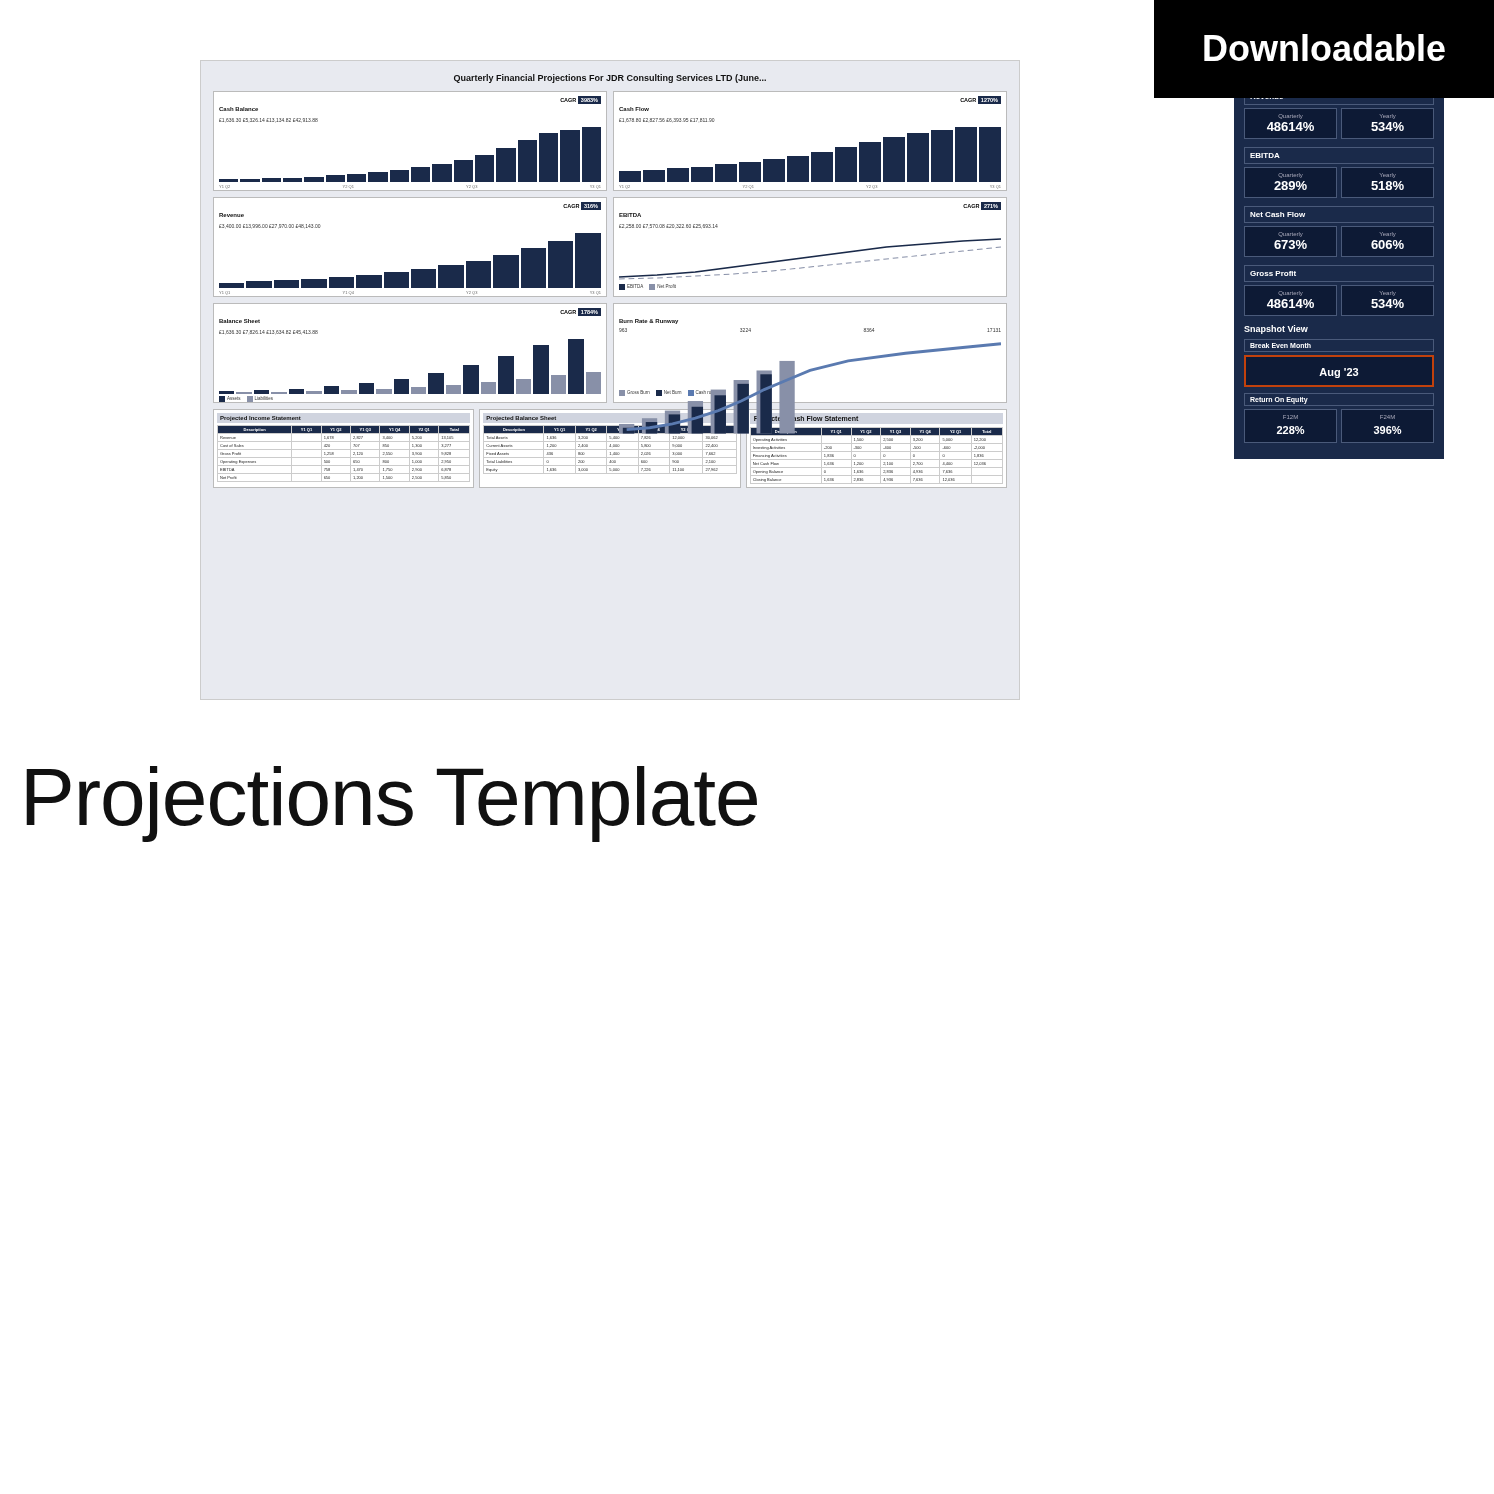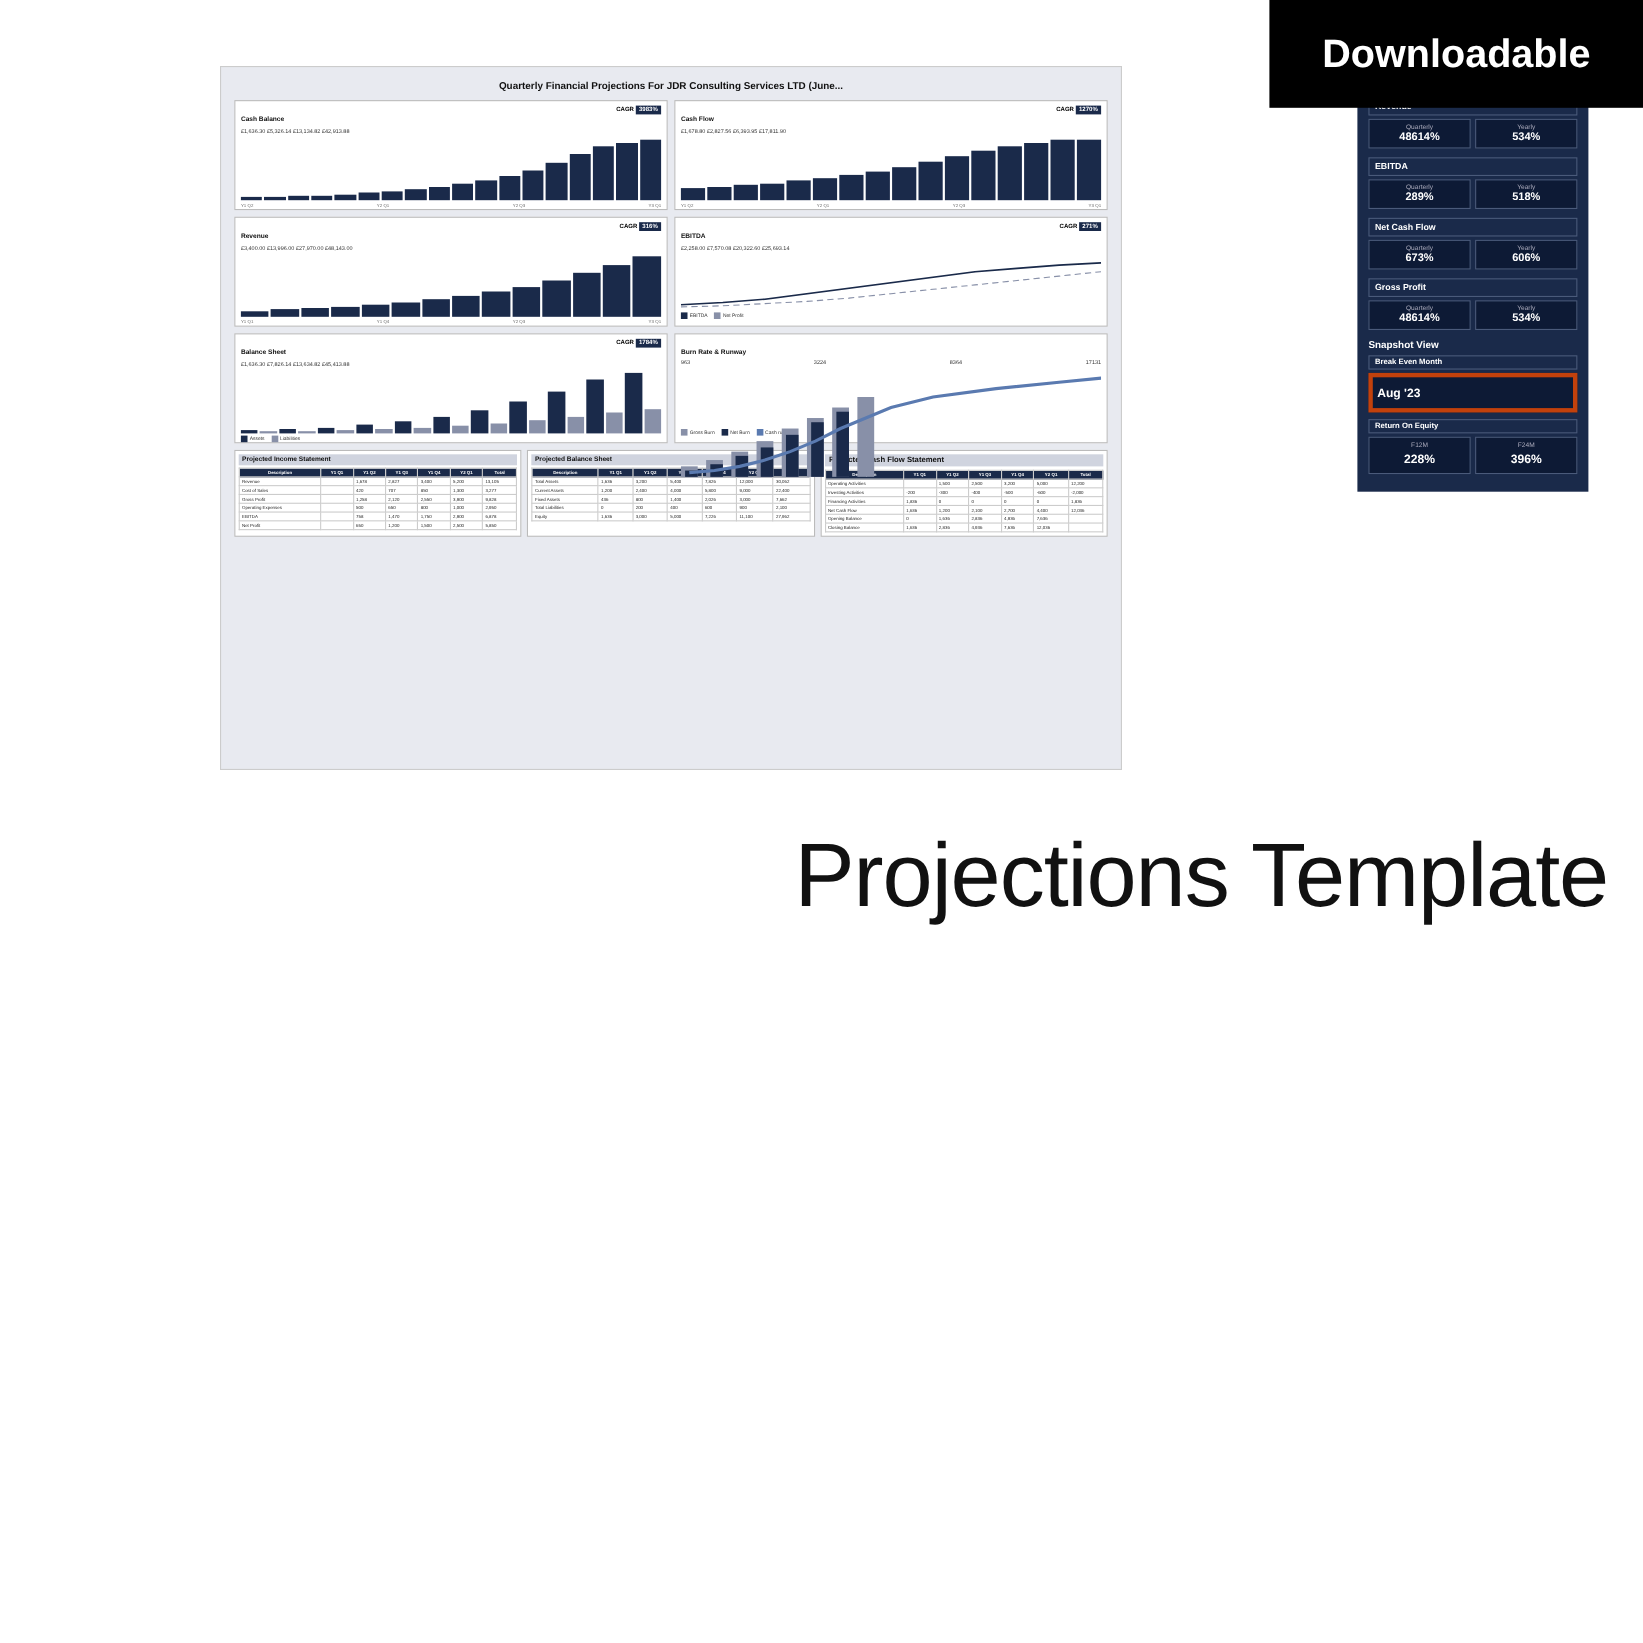--- a/index.html
+++ b/index.html
@@ -164,21 +164,21 @@
       padding: 4px 2px;
     }
 
     .trend-val-label {
       font-size: 6px;
       color: #aab;
       display: block;
     }
 
     .trend-val-num {
-      font-size: 10px;
+      font-size: 13px;
       font-weight: bold;
       color: #fff;
       display: block;
     }
 
     .snapshot-title {
       font-size: 9px;
       font-weight: bold;
       color: #fff;
       margin: 8px 0 5px;
@@ -193,21 +193,22 @@
       font-weight: bold;
       background: #1a2a4a;
       color: #fff;
       padding: 2px 5px;
       border: 1px solid #4a5a7a;
       margin-bottom: 3px;
     }
 
     .snapshot-val-box {
       background: #0d1a35;
-      border: 4px solid #c2410c;
+      border: 2px solid #c2410c;
+      text-align: center;
       padding: 5px 4px;
     }
 
     .snapshot-val-num {
       font-size: 11px;
       font-weight: bold;
       color: #fff;
     }
 
     .snapshot-val-two {
@@ -255,21 +256,21 @@
       color: #fff;
       font-size: 4px;
     }
 
     
     .bottom-content {
       position: absolute;
       top: 730px;
       left: 0;
       right: 12px;
-      text-align: right;
+      text-align: left;
       padding: 20px;
     }
 
     .main-title {
       font-size: 82px;
       font-weight: 400;
       color: #111;
       margin-bottom: 40px;
       letter-spacing: -1px;
     }

